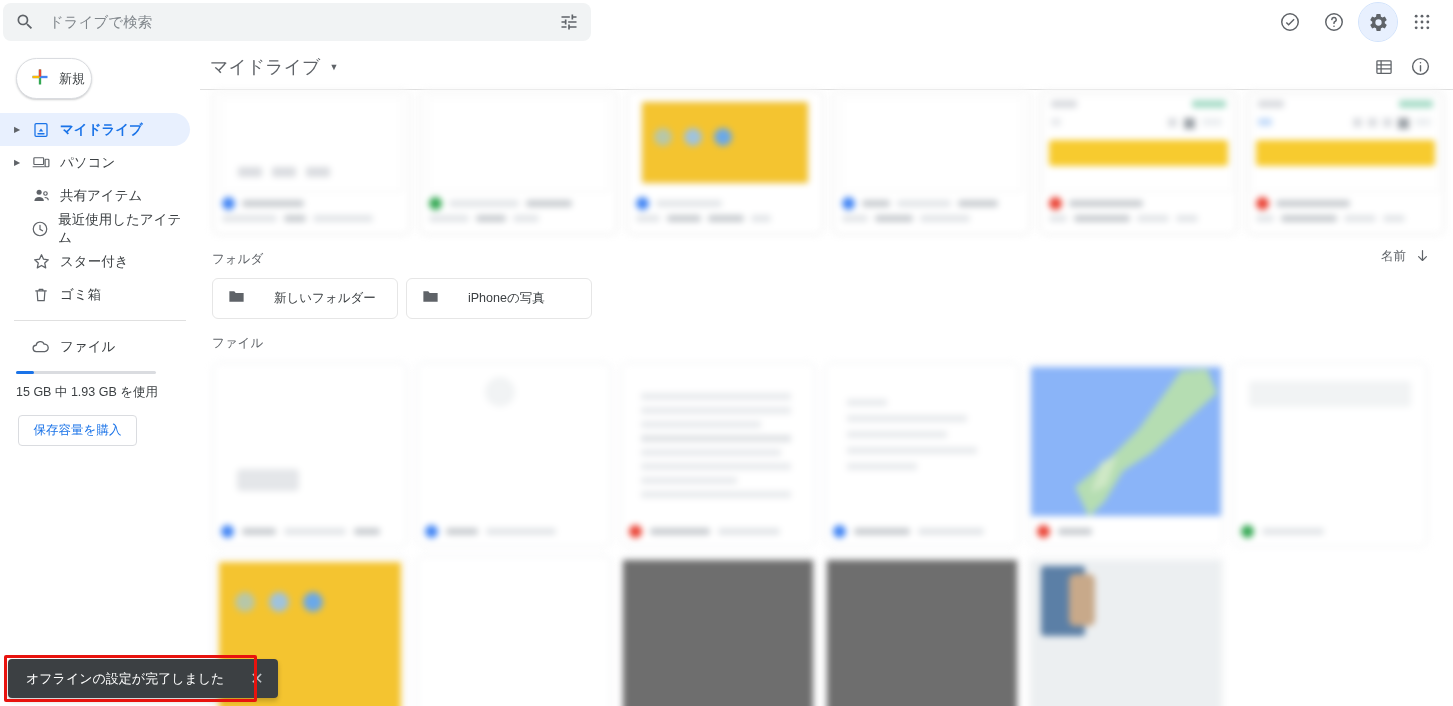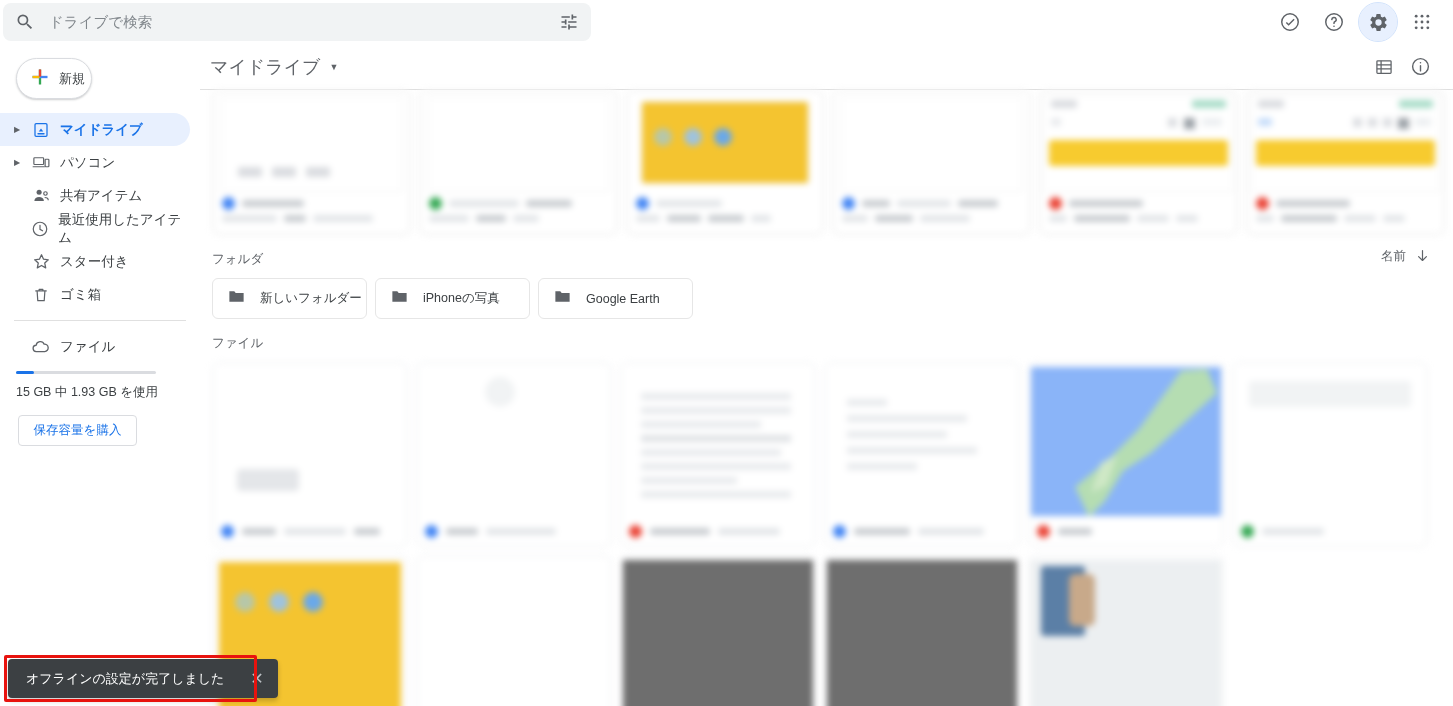--- a/index.html
+++ b/index.html
@@ -107,23 +107,23 @@
   .sugg-thumb { flex: 1; margin: 6px 8px 0 8px; background: #fff; border: 1px solid #f1f1f1; position: relative; overflow: hidden; }
   .sugg-meta { height: 42px; padding: 5px 9px; display: flex; flex-direction: column; gap: 5px; }
   .meta-line { display: flex; align-items: center; gap: 7px; }
   .fdot { width: 13px; height: 13px; border-radius: 50%; flex: none; }
   .blurtext { height: 7px; border-radius: 3px; background: #c8ccd0; }
   .blurtext.lt { background: #e2e5e8; }
 
   
   .folder-row { display: flex; gap: 8px; padding: 0 8px 0 12px; }
   .folder-chip {
-    width: 155px; height: 41px;
+    width: 186px; height: 41px;
     border: 1px solid #e6e6e6; border-radius: 6px;
-    background: #fff; display: flex; align-items: center; gap: 14px;
+    background: #fff; display: flex; align-items: center; gap: 28px;
     padding-left: 14px; cursor: pointer;
   }
   .folder-name { font-size: 12.5px; color: #3c4043; }
 
   
   .file-grid { display: flex; flex-wrap: wrap; gap: 8px; padding: 0 8px 0 12px; }
   .file-card {
     width: 196px; height: 185px;
     border: 1px solid #e8eaed; border-radius: 8px; background: #fff;
     overflow: hidden; display: flex; flex-direction: column; cursor: pointer;
@@ -482,28 +482,20 @@
       <span class="folder-name">新しいフォルダー</span>
     </div>
     <div class="folder-chip">
       <span>
         <svg width="19" height="19" viewBox="0 0 24 24" fill="#5f6368">
             <path d="M3 5.5h6.2l1.8 2.2H21v10.8H3z"></path>
           </svg>
       </span>
       <span class="folder-name">iPhoneの写真</span>
     </div>
-    <div class="folder-chip">
-      <span>
-        <svg width="19" height="19" viewBox="0 0 24 24" fill="#5f6368">
-            <path d="M3 5.5h6.2l1.8 2.2H21v10.8H3z"></path>
-          </svg>
-      </span>
-      <span class="folder-name">Google Earth</span>
-    </div>
   </div>
 
   <div class="section-label">ファイル</div>
   <div class="file-grid">
 
     <div class="file-card">
       <div class="file-thumb">
         <div style="position:absolute;left:18px;top:100px;width:62px;height:22px;background:#e4e6e9;border-radius:4px;"></div>
       </div>
       <div class="file-meta">

